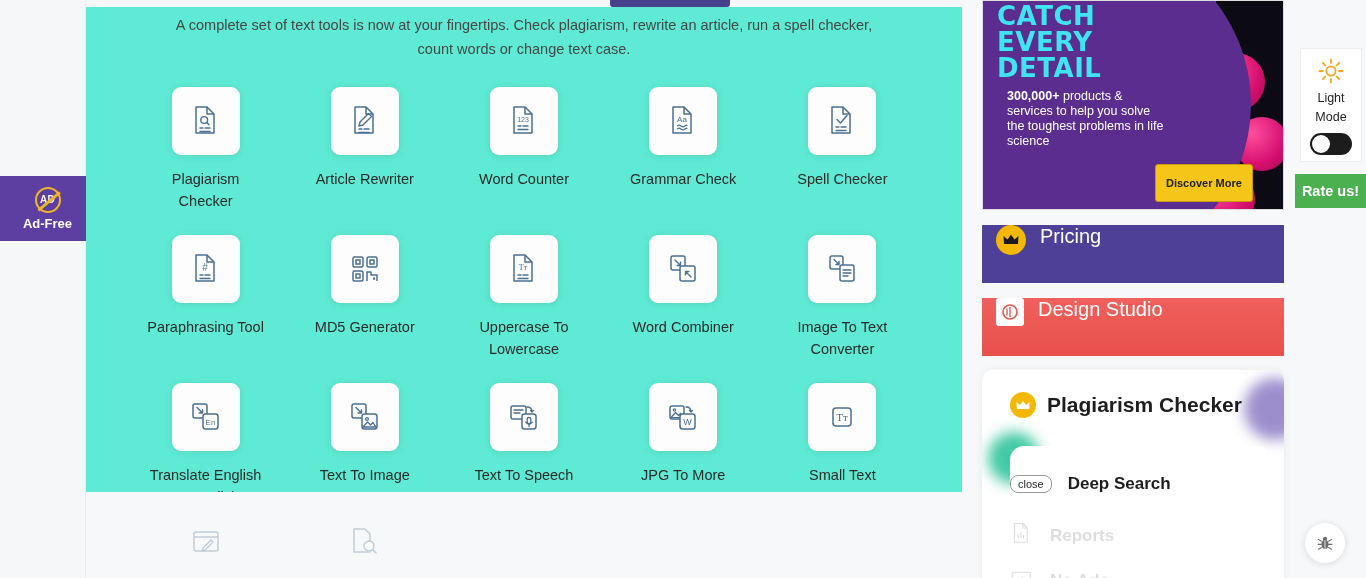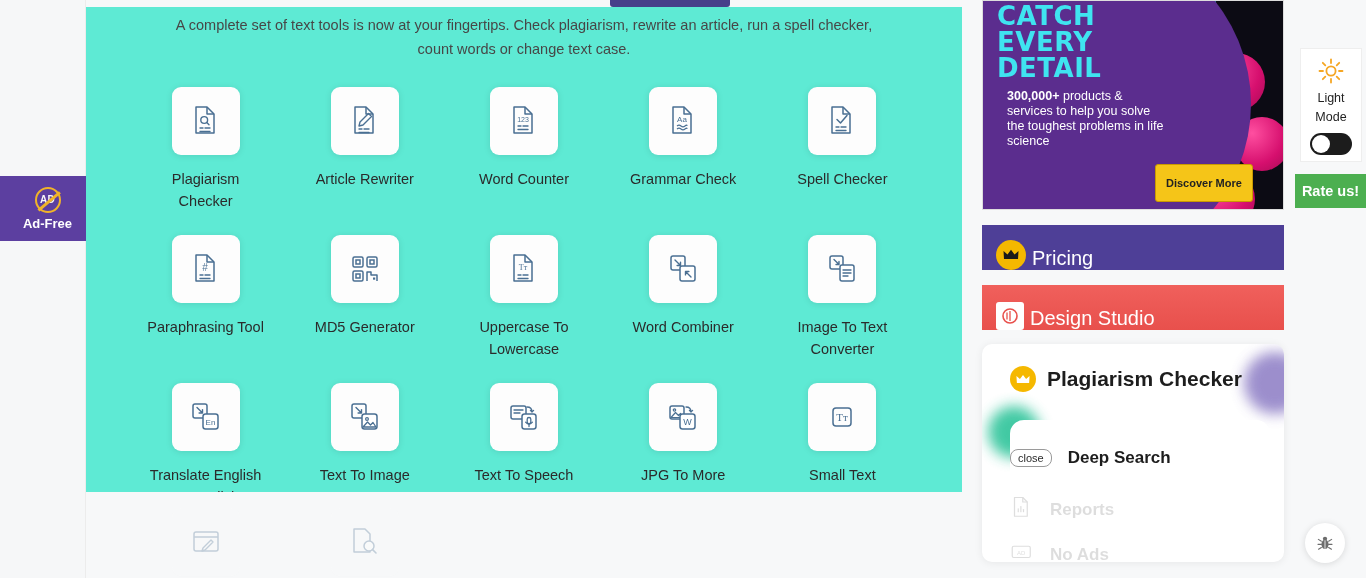--- a/index.html
+++ b/index.html
@@ -118,22 +118,22 @@
     color: #ffffff; font-size: 12.5px; line-height: 15px; margin-left: 10px;
   }
   .ad-body b { font-weight: bold; }
   .ad-cta {
     position: absolute; left: 172px; top: 163px;
     background: #f5c518; color: #222; font-size: 11px; font-weight: bold;
     padding: 12px 10px; border-radius: 3px; border: 1px solid #c99a00;
   }
 
   .side-btn {
-    width: 302px; height: 45px; margin-top: 15px;
-    display: flex; align-items: flex-end; gap: 6px; padding-left: 14px;
+    width: 302px; height: 58px; margin-top: 15px;
+    display: flex; align-items: flex-start; gap: 14px; padding-left: 14px;
     cursor: pointer; color: #fff;
   }
   .side-btn.pricing { background: #4e3f97; }
   .side-btn.studio  { background: linear-gradient(180deg,#f0605c,#e8504c); }
   .side-btn-label { font-size: 20px; }
   .crown-badge {
     width: 30px; height: 30px; border-radius: 50%; background: #f5b800;
     display: flex; align-items: center; justify-content: center;
   }
   .studio-logo {

